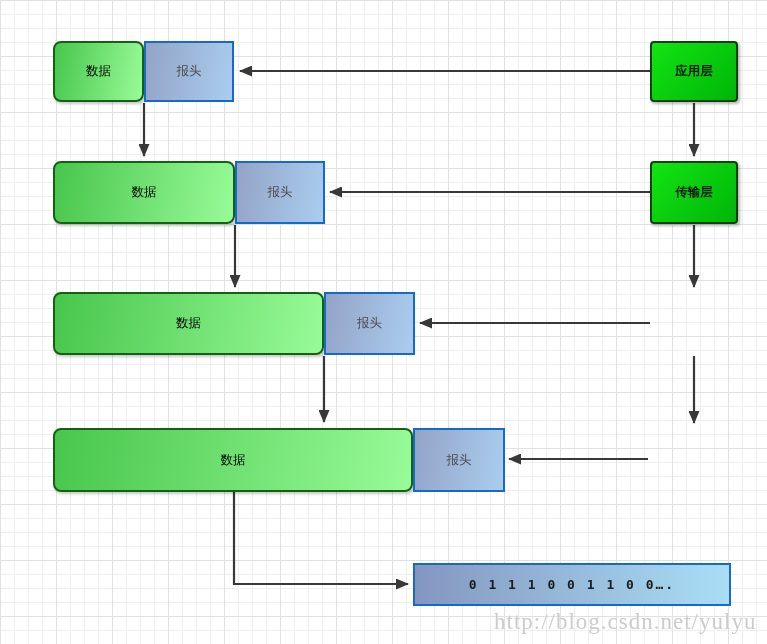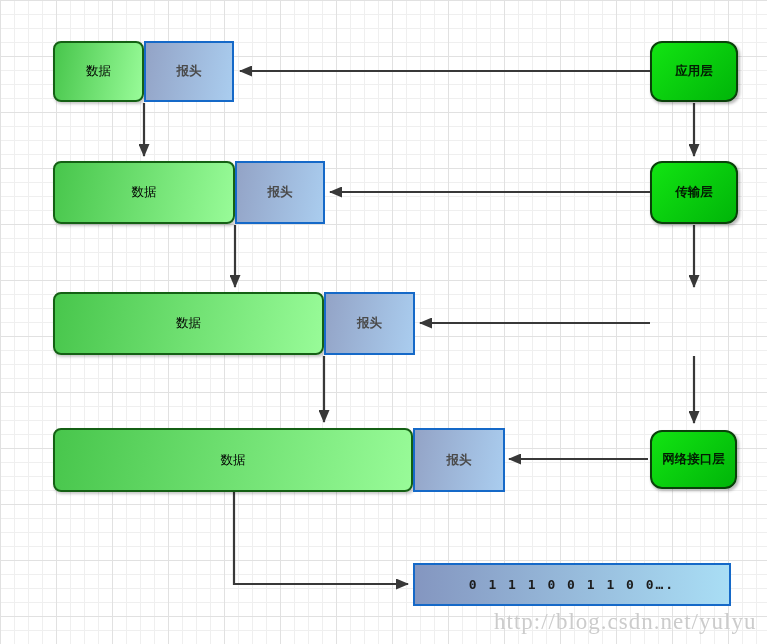--- a/index.html
+++ b/index.html
@@ -27,26 +27,25 @@
     background:linear-gradient(100deg,#48c64c 0%,#98fb98 100%);
     border:2px solid #146014;
     border-radius:8px;
     color:#000;
     box-shadow:1.5px 2px 3px rgba(0,0,0,0.22);
   }
   .header-box{
     background:linear-gradient(100deg,#93a3c6 0%,#aacdef 100%);
     border:2px solid #1569c8;
     color:#4a4a4a;
-    font-weight:bold;
   }
   .layer-box{
     background:linear-gradient(135deg,#12e412 0%,#00b509 100%);
     border:2px solid #0a400a;
-    border-radius:12px;
+    border-radius:4px;
     color:#031c03;
     font-weight:bold;
     box-shadow:1.5px 2px 3px rgba(0,0,0,0.28);
   }
   .binary-box{
     background:linear-gradient(90deg,#8496c0 0%,#a9def5 100%);
     border:2px solid #1569c8;
     color:#1c1c1c;
     font-family:"DejaVu Sans Mono","Liberation Mono",monospace;
     font-weight:bold;
@@ -133,23 +132,20 @@
   <div id="r4h" class="box header-box">
     <span>报头</span>
   </div>
 
   <div id="l1" class="box layer-box">
     <span>应用层</span>
   </div>
   <div id="l2" class="box layer-box">
     <span>传输层</span>
   </div>
-  <div id="l4" class="box layer-box">
-    <span>网络接口层</span>
-  </div>
 
   <div id="bin" class="box binary-box">
     <span>0 1 1 1 0 0 1 1 0 0….</span>
   </div>
 
   <div id="watermark">http://blog.csdn.net/yulyu</div>
 
 </div>
 
 </body></html>

